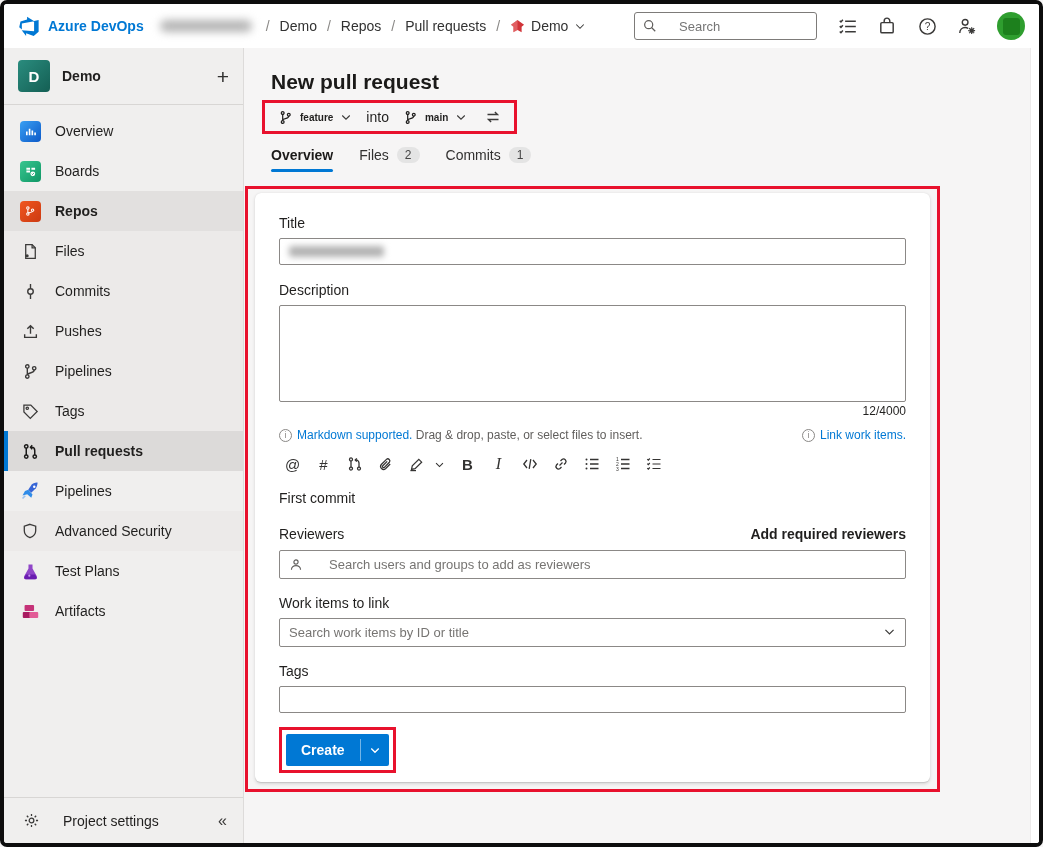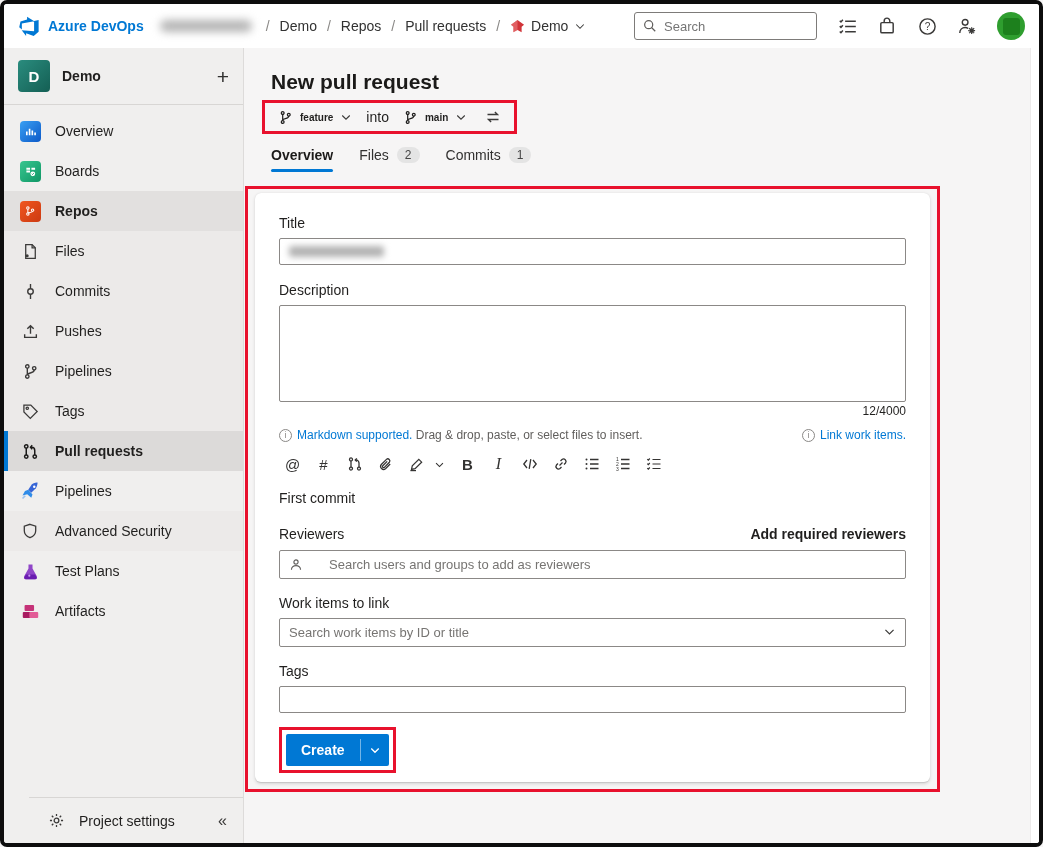--- a/index.html
+++ b/index.html
@@ -18,42 +18,42 @@
   
   .topbar { position:absolute; left:0; top:0; width:1035px; height:44px; background:#fff; display:flex; align-items:center; padding:0 14px; z-index:5; }
   .brand { display:flex; align-items:center; gap:8px; }
   .brand-name { color:#0078d4; font-weight:bold; font-size:14px; white-space:nowrap; }
   .org-redact { width:92px; height:12px; background:#b5b5b5; border-radius:6px; filter:blur(4px); margin-left:16px; }
   .crumbs { display:flex; align-items:center; gap:10px; margin-left:14px; font-size:14px; color:#323232; }
   .crumb-sep { color:#8a8886; }
   .crumb { cursor:pointer; white-space:nowrap; }
   .repo-crumb { display:flex; align-items:center; gap:6px; font-size:14px; }
   .topbar-right { margin-left:auto; display:flex; align-items:center; gap:20px; }
-  .searchbox { width:183px; height:28px; border:1px solid #7d7b79; border-radius:3px; display:flex; align-items:center; gap:7px; padding:0 8px; background:#fff; }
+  .searchbox { width:183px; height:28px; border:1px solid #7d7b79; border-radius:3px; display:flex; align-items:center; gap:22px; padding:0 8px; background:#fff; }
   .searchbox input { border:0; outline:0; font-size:13px; color:#605e5c; width:130px; font-family:inherit; background:transparent; }
   .tico { width:20px; height:20px; color:#3b3a39; display:flex; align-items:center; justify-content:center; cursor:pointer; }
   .avatar { width:28px; height:28px; border-radius:50%; background:#2f9e2f; display:flex; align-items:center; justify-content:center; cursor:pointer; }
   .avatar-inner { width:17px; height:17px; border-radius:3px; background:#1d801d; }
 
   
   .sidebar { position:absolute; left:0; top:44px; width:240px; height:795px; background:#f0efee; border-right:1px solid #dddbda; display:flex; flex-direction:column; }
   .proj-head { height:56px; display:flex; align-items:center; padding:0 14px; gap:12px; }
   .proj-tile { width:32px; height:32px; border-radius:4px; background:linear-gradient(135deg,#2a8c7e,#145f54); color:#fff; font-weight:bold; font-size:15px; display:flex; align-items:center; justify-content:center; }
   .proj-name { font-weight:bold; font-size:14px; flex:1; }
   .proj-add { font-size:21px; color:#323130; cursor:pointer; line-height:1; }
   .side-div { border-top:1px solid #d8d6d4; margin:0 0 6px 0; }
   .nav-item { height:40px; display:flex; align-items:center; gap:14px; padding-left:15px; font-size:14px; color:#201f1e; cursor:pointer; position:relative; }
   .nicon { width:22px; height:22px; display:flex; align-items:center; justify-content:center; color:#3b3a39; flex:none; }
   .grp { background:#eceaE9; }
   .hub-active { background:#e2e0df; font-weight:bold; }
   .sel { background:#dcdad9; font-weight:bold; }
   .sel::before { content:""; position:absolute; left:0; top:0; bottom:0; width:4px; background:#0078d4; }
   .tile { width:21px; height:21px; border-radius:4px; }
   .side-spacer { flex:1; }
-  .side-foot { border-top:1px solid #d8d6d4; height:46px; display:flex; align-items:center; gap:12px; padding:0 16px; font-size:14px; cursor:pointer;margin-left:25px; }
+  .side-foot { border-top:1px solid #d8d6d4; height:46px; display:flex; align-items:center; gap:21px; padding:0 16px; font-size:14px; cursor:pointer; }
   .collapse { margin-left:auto; font-size:16px; color:#3b3a39; cursor:pointer; }
 
   
   .main { position:absolute; left:241px; top:44px; width:794px; height:795px; background:#f6f5f5; }
   .scrollstrip { position:absolute; right:0; top:0; bottom:0; width:9px; background:#ffffff; border-left:1px solid #eceaea; }
   .page-title { position:absolute; left:26px; top:22px; font-size:21px; font-weight:bold; color:#1b1a19; }
   .branch-box { position:absolute; left:17px; top:52px; border:3px solid #e8112d; display:flex; align-items:center; gap:14px; padding:6px 13px; background:transparent; }
   .branch-pick { display:flex; align-items:center; gap:7px; cursor:pointer; }
   .branch-pick b { font-size:10px; }
   .into { font-size:14px; color:#201f1e; }

